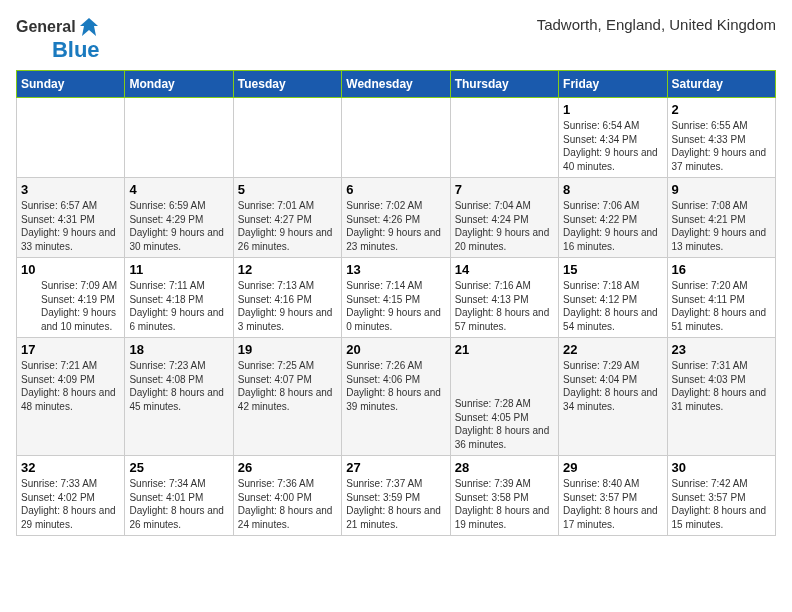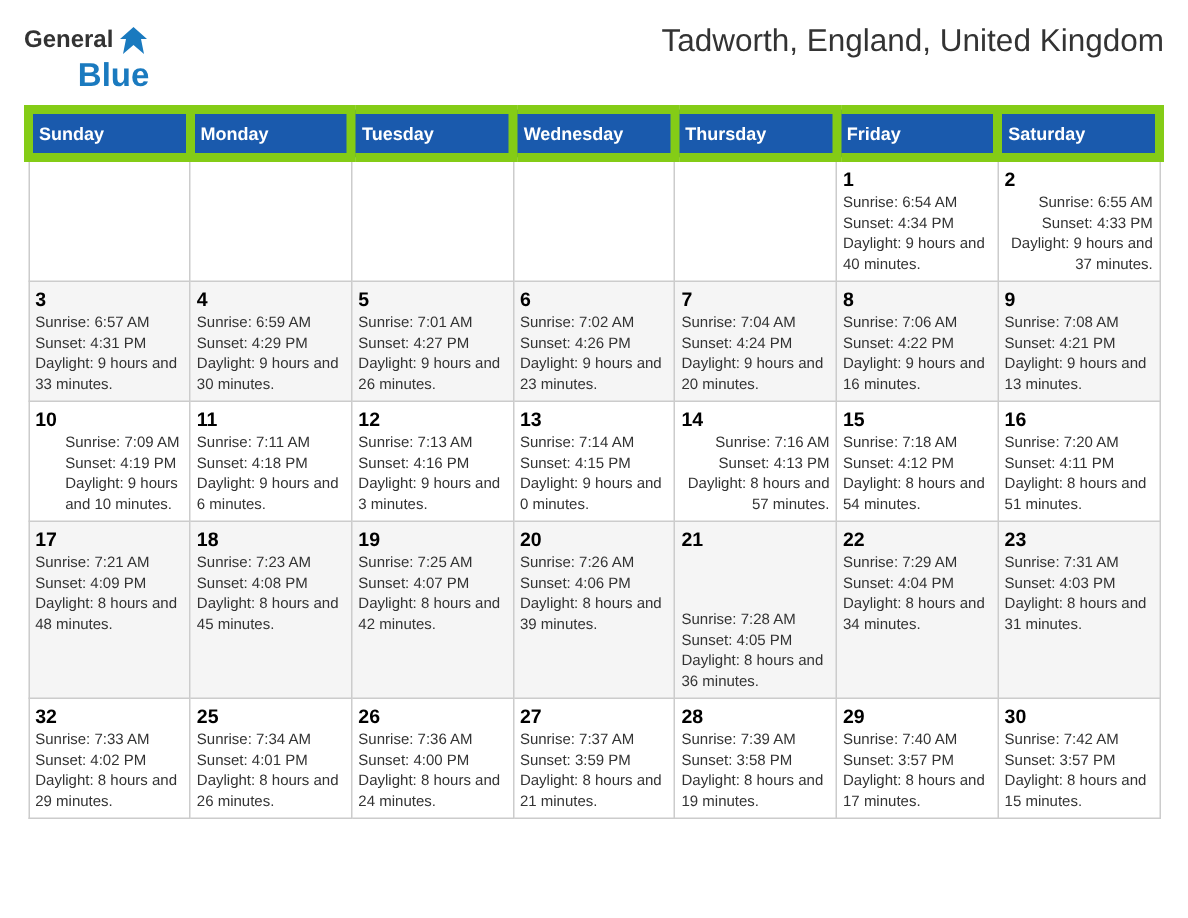--- a/index.html
+++ b/index.html
@@ -26,35 +26,35 @@
     }
     .title-area {
       text-align: right;
     }
     .month-title {
       font-size: 34px;
       font-weight: bold;
       color: #333;
     }
     .location-title {
-      font-size: 21px;
+      font-size: 15px;
       color: #333;
     }
     table {
       width: 100%;
       border-collapse: collapse;
       font-size: 11px;
     }
     thead tr th {
       background: #1a5aad;
       color: #fff;
       padding: 6px 4px;
       text-align: left;
       font-size: 12px;
-      border: 6px solid #84cc16;
+      border: 1px solid #84cc16;
     }
     tbody tr td {
       border: 1px solid #ccc;
       vertical-align: top;
       padding: 4px;
       width: calc(100%/7);
       height: 80px;
       background: #fff;
     }
     tbody tr:nth-child(even) td {
@@ -113,21 +113,21 @@
         <td class="empty-cell"></td>
         <td class="empty-cell"></td>
         <td>
           <span class="day-num">1</span>
           <div class="day-info" style="white-space: pre-line;">Sunrise: 6:54 AM
 Sunset: 4:34 PM
 Daylight: 9 hours and 40 minutes.</div>
         </td>
         <td>
           <span class="day-num">2</span>
-          <div class="day-info" style="white-space: pre-line; text-align: right;">Sunrise: 6:55 AM
+          <div class="day-info" style="white-space: pre-line;">Sunrise: 6:55 AM
 Sunset: 4:33 PM
 Daylight: 9 hours and 37 minutes.</div>
         </td>
       </tr>
       <tr>
         <td>
           <span class="day-num">3</span>
           <div class="day-info" style="white-space: pre-line;">Sunrise: 6:57 AM
 Sunset: 4:31 PM
 Daylight: 9 hours and 33 minutes.</div>
@@ -189,21 +189,21 @@
 Daylight: 9 hours and 3 minutes.</div>
         </td>
         <td>
           <span class="day-num">13</span>
           <div class="day-info" style="white-space: pre-line;">Sunrise: 7:14 AM
 Sunset: 4:15 PM
 Daylight: 9 hours and 0 minutes.</div>
         </td>
         <td>
           <span class="day-num">14</span>
-          <div class="day-info" style="white-space: pre-line; text-align: right;">Sunrise: 7:16 AM
+          <div class="day-info" style="white-space: pre-line;">Sunrise: 7:16 AM
 Sunset: 4:13 PM
 Daylight: 8 hours and 57 minutes.</div>
         </td>
         <td>
           <span class="day-num">15</span>
           <div class="day-info" style="white-space: pre-line;">Sunrise: 7:18 AM
 Sunset: 4:12 PM
 Daylight: 8 hours and 54 minutes.</div>
         </td>
         <td>
@@ -283,21 +283,21 @@
 Daylight: 8 hours and 21 minutes.</div>
         </td>
         <td>
           <span class="day-num">28</span>
           <div class="day-info" style="white-space: pre-line;">Sunrise: 7:39 AM
 Sunset: 3:58 PM
 Daylight: 8 hours and 19 minutes.</div>
         </td>
         <td>
           <span class="day-num">29</span>
-          <div class="day-info" style="white-space: pre-line;">Sunrise: 7:40 AM
+          <div class="day-info" style="white-space: pre-line;">Sunrise: 8:40 AM
 Sunset: 3:57 PM
 Daylight: 8 hours and 17 minutes.</div>
         </td>
         <td>
           <span class="day-num">30</span>
           <div class="day-info" style="white-space: pre-line;">Sunrise: 7:42 AM
 Sunset: 3:57 PM
 Daylight: 8 hours and 15 minutes.</div>
         </td>
       </tr>

